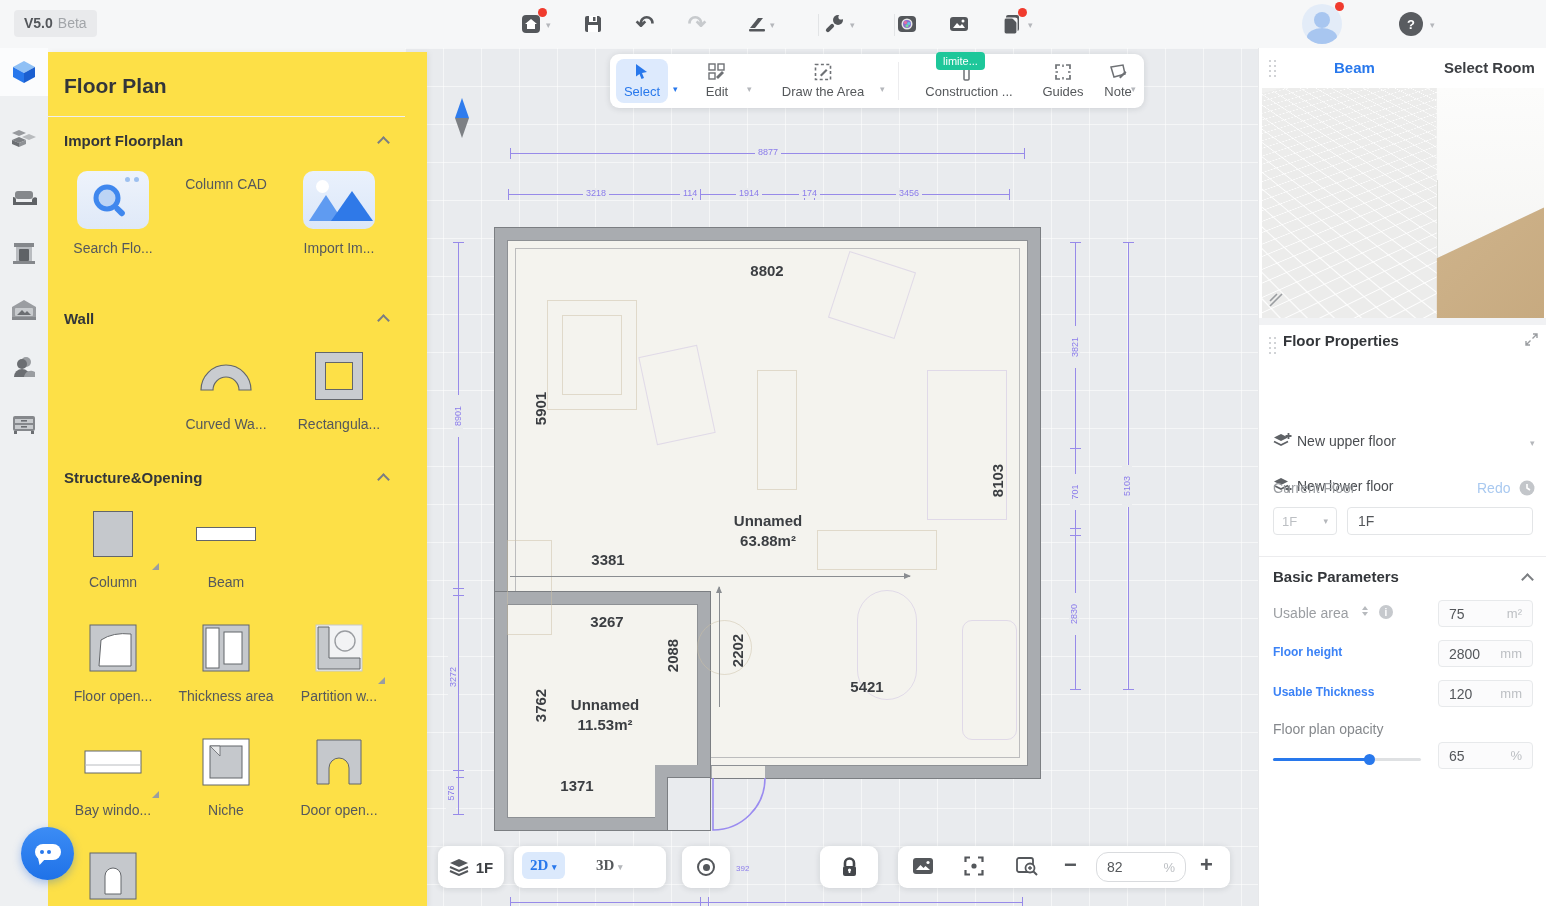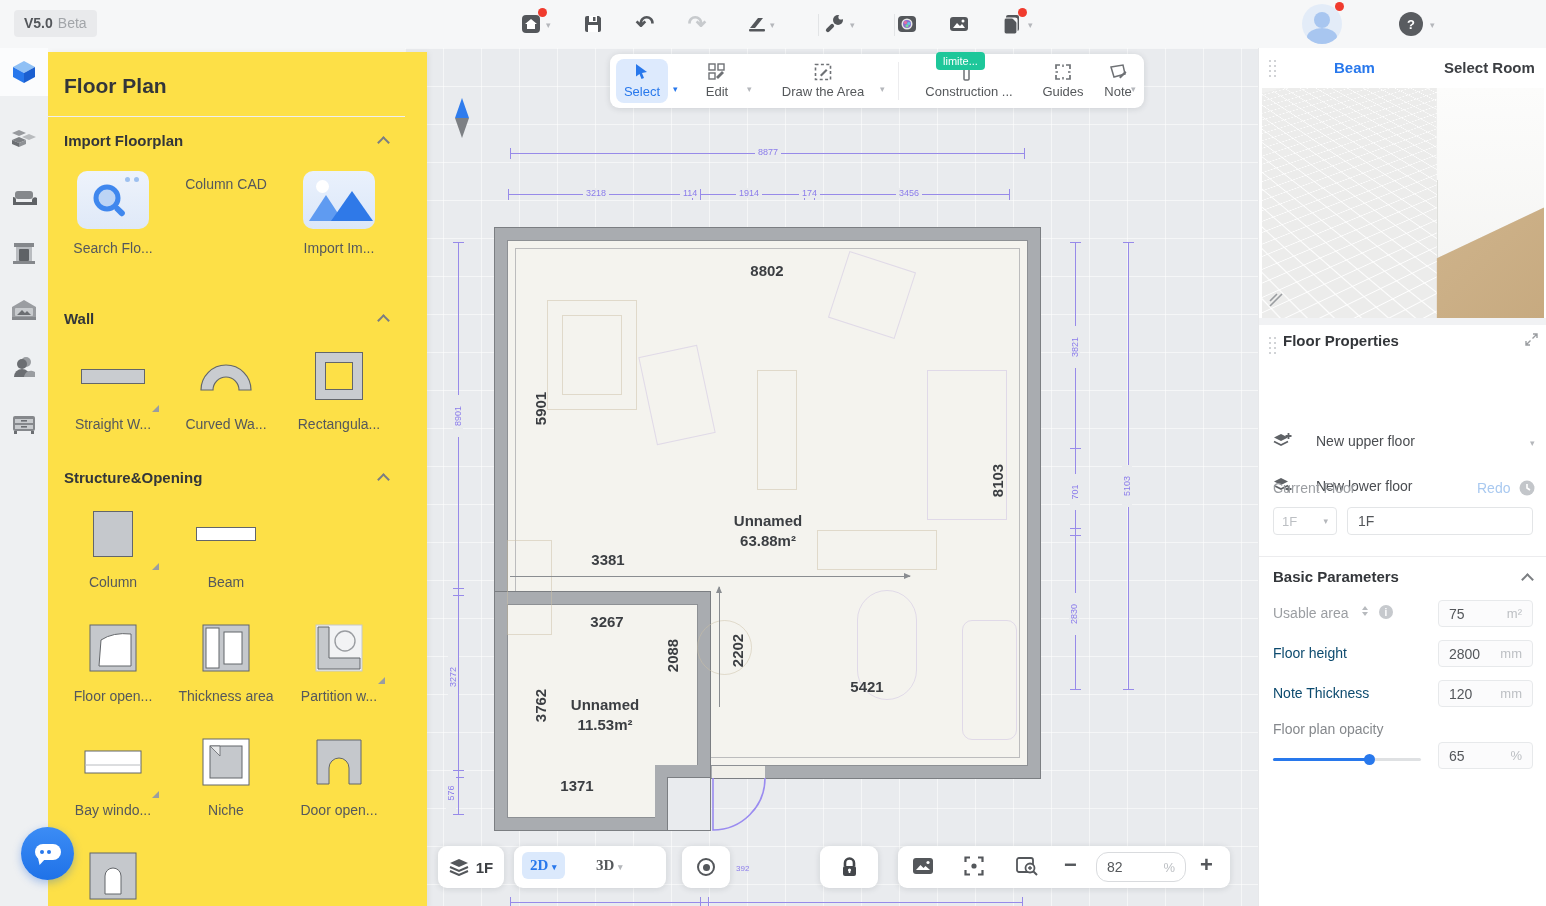--- a/index.html
+++ b/index.html
@@ -82,23 +82,23 @@
   .rtab { position:absolute; top:11px; font-size:15px; font-weight:bold; cursor:pointer; }
   .preview { position:absolute; left:3px; top:40px; width:282px; height:230px; overflow:hidden; background:#f0f0ef; perspective:700px; }
   .iso { position:absolute; left:-70%; top:-90%; width:260%; height:260%; background-color:#ececeb;
      background-image:repeating-linear-gradient(0deg,rgba(255,255,255,.95) 0 1px,transparent 1px 16px),repeating-linear-gradient(90deg,rgba(255,255,255,.95) 0 1px,transparent 1px 16px);
      transform:rotateX(58deg) rotateZ(-38deg); }
   .pwall { position:absolute; inset:0; clip-path:polygon(62% 0,100% 0,100% 52%,62% 74%); background:linear-gradient(180deg,#fcfcfb,#f3f3f1); }
   .pedge { position:absolute; left:62%; top:40%; width:1px; height:34%; background:#dddeda; }
   .wood { position:absolute; inset:0; clip-path:polygon(62% 100%,62% 74%,100% 52%,100% 100%); background:linear-gradient(135deg,#d9c09a,#c7aa80); }
   .sep { position:absolute; left:0; width:288px; background:#f1f2f4; }
   .fp-row { position:absolute; left:14px; display:flex; align-items:center; cursor:pointer; }
-  .fp-row span { font-size:14px; color:#4a4d51; margin-left:24px; }
+  .fp-row span { font-size:14px; color:#4a4d51; margin-left:5px; }
   .glabel { position:absolute; font-size:14px; color:#9b9ea2; }
-  .dlabel { position:absolute; font-size:14px; color:#0c4a6e; }
+  .dlabel { position:absolute; font-size:12px; color:#3b82f6;font-weight:bold; }
   .vbox { position:absolute; width:95px; height:27px; background:#fbfbfc; border:1px solid #e7e9eb; border-radius:4px; display:flex; align-items:center; justify-content:space-between; padding:0 10px; }
   .vbox .val { font-size:14px; color:#54575b; } .vbox .unit { font-size:13px; color:#bcbfc3; }
   .tri-u { border-left:3.5px solid transparent; border-right:3.5px solid transparent; border-bottom:4.5px solid #b7babe; }
   .tri-d { border-left:3.5px solid transparent; border-right:3.5px solid transparent; border-top:4.5px solid #b7babe; }
   .info-i { width:14px; height:14px; border-radius:50%; background:#c6c9cd; color:#fff; font-size:10px; font-weight:bold; display:inline-flex; align-items:center; justify-content:center; }
   input.fld { border:1px solid #e3e5e7; border-radius:4px; font-size:14px; color:#54575b; font-family:"Liberation Sans",sans-serif; padding:0 10px; outline:none; }
 </style>
 </head>
 <body>
 
@@ -476,27 +476,20 @@
       <span style="position:absolute;left:6px;top:24px;width:0;height:0;border-left:17px solid transparent;border-right:17px solid transparent;border-bottom:26px solid #5f9bf1;"></span>
       <span style="position:absolute;left:28px;top:20px;width:0;height:0;border-left:21px solid transparent;border-right:21px solid transparent;border-bottom:30px solid #2f79e8;"></span>
     </div>
       </div>
     <div class="lab">Import Im...</div>
   </div>
 
   <div class="sec-h" style="top:258px;">Wall</div>
   <span class="chev" style="left:331px;top:264px;"></span>
 
-  <div class="lp-item" style="left:13px;top:292px;">
-    <div class="icobox">
-        <div style="width:64px;height:15px;background:#c9ccd0;border:1px solid #63666a;"></div>
-        <span class="cmark"></span>
-      </div>
-    <div class="lab">Straight W...</div>
-  </div>
   <div class="lp-item" style="left:126px;top:292px;">
     <div class="icobox">
         <svg width="58" height="30">
           <path d="M4 29 A25 25 0 0 1 54 29 L42 29 A13 13 0 0 0 16 29 Z" fill="#c9ccd0" stroke="#63666a" stroke-width="1.2"></path>
         </svg>
       </div>
     <div class="lab">Curved Wa...</div>
   </div>
   <div class="lp-item" style="left:239px;top:292px;">
     <div class="icobox">
@@ -691,21 +684,21 @@
     <span class="val">75</span>
     <span class="unit">m²</span>
   </div>
 
   <div class="dlabel" style="left:14px;top:597px;">Floor height</div>
   <div class="vbox" style="left:179px;top:592px;">
     <span class="val">2800</span>
     <span class="unit">mm</span>
   </div>
 
-  <div class="dlabel" style="left:14px;top:637px;">Note Thickness</div>
+  <div class="dlabel" style="left:14px;top:637px;">Usable Thickness</div>
   <div class="vbox" style="left:179px;top:632px;">
     <span class="val">120</span>
     <span class="unit">mm</span>
   </div>
 
   <div class="glabel" style="left:14px;top:673px;color:#85888c;">Floor plan opacity</div>
   <div class="abs" style="left:14px;top:705px;width:148px;height:12px;cursor:pointer;">
     <div style="position:absolute;top:5px;width:148px;height:3px;border-radius:2px;background:#dfe1e3;"></div>
     <div style="position:absolute;top:5px;width:96px;height:3px;border-radius:2px;background:#2878ec;"></div>
     <div style="position:absolute;left:91px;top:1px;width:11px;height:11px;border-radius:50%;background:#2878ec;"></div>

